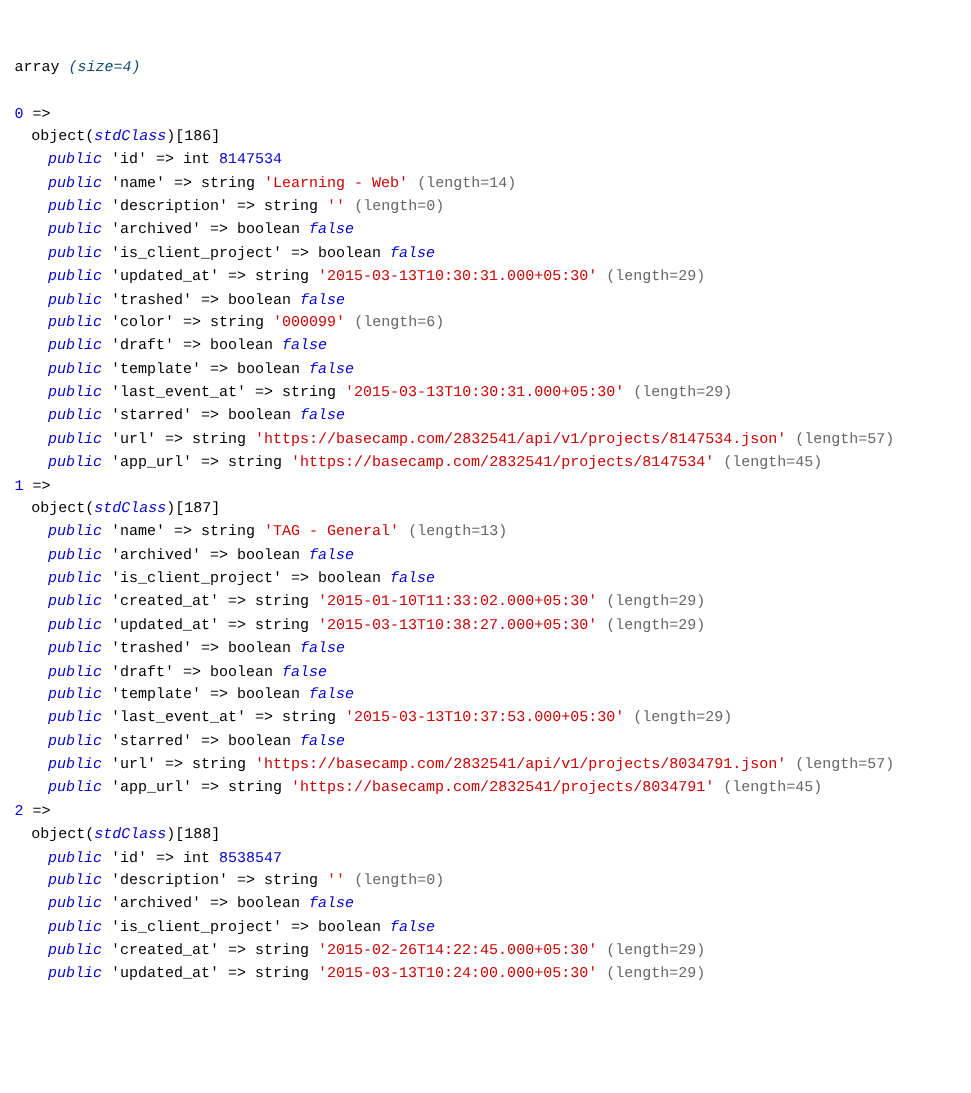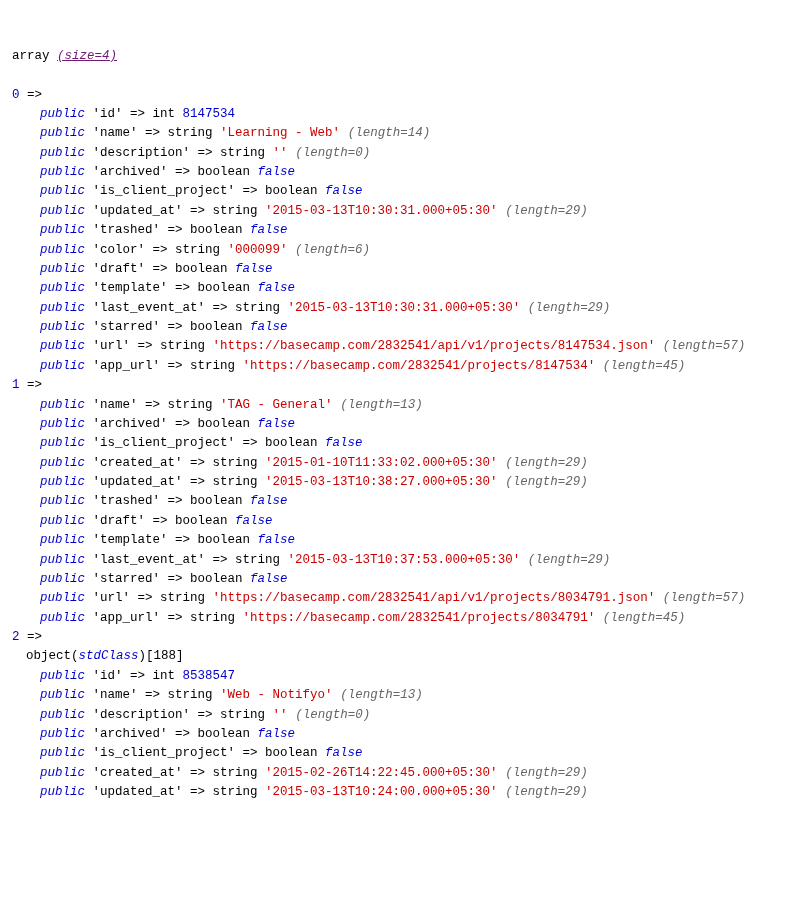--- a/index.html
+++ b/index.html
@@ -11,66 +11,67 @@
       color: #000000;
       padding: 8px 12px;
     }
     .code-block {
       white-space: pre;
     }
     .c-default { color: #000000; }
     .c-keyword { color: #0000cc; font-style: italic; }
     .c-number  { color: #0000cc; }
     .c-string  { color: #cc0000; margin-top: 32px; }
-    .c-comment { color: #701a75; font-style: italic; text-decoration: underline; }
+    .c-comment { color: #0c4a6e; font-style: italic; }
     .c-arrow   { color: #000000; }
-    .c-length  { color: #666666; font-style: italic; }
+    .c-length  { color: #666666; }
     .indent1 { padding-left: 14px; }
     .indent2 { padding-left: 28px; }
     .line { display: block; }
   </style>
 </head>
 <body>
 
 <div class="code-block">
   <span class="line"><span class="c-default">array </span><span class="c-comment">(size=4)</span></span>
 </div>
 
 <div id="output-container">
     <span class="line"><span class="c-number">0</span> <span class="c-arrow">=&gt;</span></span>
+<span class="line indent1">  <span class="c-default">object(</span><span class="c-keyword">stdClass</span><span class="c-default">)[186]</span></span>
 <span class="line indent2">  <span class="c-keyword">public</span> <span class="c-default">'id'</span><span class="c-arrow"> =&gt; </span><span class="c-default">int </span><span class="c-number">8147534</span></span>
 <span class="line indent2">  <span class="c-keyword">public</span> <span class="c-default">'name'</span><span class="c-arrow"> =&gt; </span><span class="c-default">string </span><span class="c-string">'Learning - Web'</span> <span class="c-length">(length=14)</span></span>
 <span class="line indent2">  <span class="c-keyword">public</span> <span class="c-default">'description'</span><span class="c-arrow"> =&gt; </span><span class="c-default">string </span><span class="c-string">''</span> <span class="c-length">(length=0)</span></span>
 <span class="line indent2">  <span class="c-keyword">public</span> <span class="c-default">'archived'</span><span class="c-arrow"> =&gt; </span><span class="c-default">boolean </span><span class="c-keyword">false</span></span>
 <span class="line indent2">  <span class="c-keyword">public</span> <span class="c-default">'is_client_project'</span><span class="c-arrow"> =&gt; </span><span class="c-default">boolean </span><span class="c-keyword">false</span></span>
 <span class="line indent2">  <span class="c-keyword">public</span> <span class="c-default">'updated_at'</span><span class="c-arrow"> =&gt; </span><span class="c-default">string </span><span class="c-string">'2015-03-13T10:30:31.000+05:30'</span> <span class="c-length">(length=29)</span></span>
 <span class="line indent2">  <span class="c-keyword">public</span> <span class="c-default">'trashed'</span><span class="c-arrow"> =&gt; </span><span class="c-default">boolean </span><span class="c-keyword">false</span></span>
 <span class="line indent2">  <span class="c-keyword">public</span> <span class="c-default">'color'</span><span class="c-arrow"> =&gt; </span><span class="c-default">string </span><span class="c-string">'000099'</span> <span class="c-length">(length=6)</span></span>
 <span class="line indent2">  <span class="c-keyword">public</span> <span class="c-default">'draft'</span><span class="c-arrow"> =&gt; </span><span class="c-default">boolean </span><span class="c-keyword">false</span></span>
 <span class="line indent2">  <span class="c-keyword">public</span> <span class="c-default">'template'</span><span class="c-arrow"> =&gt; </span><span class="c-default">boolean </span><span class="c-keyword">false</span></span>
 <span class="line indent2">  <span class="c-keyword">public</span> <span class="c-default">'last_event_at'</span><span class="c-arrow"> =&gt; </span><span class="c-default">string </span><span class="c-string">'2015-03-13T10:30:31.000+05:30'</span> <span class="c-length">(length=29)</span></span>
 <span class="line indent2">  <span class="c-keyword">public</span> <span class="c-default">'starred'</span><span class="c-arrow"> =&gt; </span><span class="c-default">boolean </span><span class="c-keyword">false</span></span>
 <span class="line indent2">  <span class="c-keyword">public</span> <span class="c-default">'url'</span><span class="c-arrow"> =&gt; </span><span class="c-default">string </span><span class="c-string">'https://basecamp.com/2832541/api/v1/projects/8147534.json'</span> <span class="c-length">(length=57)</span></span>
 <span class="line indent2">  <span class="c-keyword">public</span> <span class="c-default">'app_url'</span><span class="c-arrow"> =&gt; </span><span class="c-default">string </span><span class="c-string">'https://basecamp.com/2832541/projects/8147534'</span> <span class="c-length">(length=45)</span></span>
 <span class="line"><span class="c-number">1</span> <span class="c-arrow">=&gt;</span></span>
+<span class="line indent1">  <span class="c-default">object(</span><span class="c-keyword">stdClass</span><span class="c-default">)[187]</span></span>
 <span class="line indent2">  <span class="c-keyword">public</span> <span class="c-default">'name'</span><span class="c-arrow"> =&gt; </span><span class="c-default">string </span><span class="c-string">'TAG - General'</span> <span class="c-length">(length=13)</span></span>
 <span class="line indent2">  <span class="c-keyword">public</span> <span class="c-default">'archived'</span><span class="c-arrow"> =&gt; </span><span class="c-default">boolean </span><span class="c-keyword">false</span></span>
 <span class="line indent2">  <span class="c-keyword">public</span> <span class="c-default">'is_client_project'</span><span class="c-arrow"> =&gt; </span><span class="c-default">boolean </span><span class="c-keyword">false</span></span>
 <span class="line indent2">  <span class="c-keyword">public</span> <span class="c-default">'created_at'</span><span class="c-arrow"> =&gt; </span><span class="c-default">string </span><span class="c-string">'2015-01-10T11:33:02.000+05:30'</span> <span class="c-length">(length=29)</span></span>
 <span class="line indent2">  <span class="c-keyword">public</span> <span class="c-default">'updated_at'</span><span class="c-arrow"> =&gt; </span><span class="c-default">string </span><span class="c-string">'2015-03-13T10:38:27.000+05:30'</span> <span class="c-length">(length=29)</span></span>
 <span class="line indent2">  <span class="c-keyword">public</span> <span class="c-default">'trashed'</span><span class="c-arrow"> =&gt; </span><span class="c-default">boolean </span><span class="c-keyword">false</span></span>
 <span class="line indent2">  <span class="c-keyword">public</span> <span class="c-default">'draft'</span><span class="c-arrow"> =&gt; </span><span class="c-default">boolean </span><span class="c-keyword">false</span></span>
 <span class="line indent2">  <span class="c-keyword">public</span> <span class="c-default">'template'</span><span class="c-arrow"> =&gt; </span><span class="c-default">boolean </span><span class="c-keyword">false</span></span>
 <span class="line indent2">  <span class="c-keyword">public</span> <span class="c-default">'last_event_at'</span><span class="c-arrow"> =&gt; </span><span class="c-default">string </span><span class="c-string">'2015-03-13T10:37:53.000+05:30'</span> <span class="c-length">(length=29)</span></span>
 <span class="line indent2">  <span class="c-keyword">public</span> <span class="c-default">'starred'</span><span class="c-arrow"> =&gt; </span><span class="c-default">boolean </span><span class="c-keyword">false</span></span>
 <span class="line indent2">  <span class="c-keyword">public</span> <span class="c-default">'url'</span><span class="c-arrow"> =&gt; </span><span class="c-default">string </span><span class="c-string">'https://basecamp.com/2832541/api/v1/projects/8034791.json'</span> <span class="c-length">(length=57)</span></span>
 <span class="line indent2">  <span class="c-keyword">public</span> <span class="c-default">'app_url'</span><span class="c-arrow"> =&gt; </span><span class="c-default">string </span><span class="c-string">'https://basecamp.com/2832541/projects/8034791'</span> <span class="c-length">(length=45)</span></span>
 <span class="line"><span class="c-number">2</span> <span class="c-arrow">=&gt;</span></span>
 <span class="line indent1">  <span class="c-default">object(</span><span class="c-keyword">stdClass</span><span class="c-default">)[188]</span></span>
 <span class="line indent2">  <span class="c-keyword">public</span> <span class="c-default">'id'</span><span class="c-arrow"> =&gt; </span><span class="c-default">int </span><span class="c-number">8538547</span></span>
-<span class="line indent2">  <span class="c-keyword">public</span> <span class="c-default">'name'</span><span class="c-arrow"> =&gt; </span><span class="c-default">string </span><span class="c-string">'Web - Notifyo'</span> <span class="c-length">(length=13)</span></span>
 <span class="line indent2">  <span class="c-keyword">public</span> <span class="c-default">'description'</span><span class="c-arrow"> =&gt; </span><span class="c-default">string </span><span class="c-string">''</span> <span class="c-length">(length=0)</span></span>
 <span class="line indent2">  <span class="c-keyword">public</span> <span class="c-default">'archived'</span><span class="c-arrow"> =&gt; </span><span class="c-default">boolean </span><span class="c-keyword">false</span></span>
 <span class="line indent2">  <span class="c-keyword">public</span> <span class="c-default">'is_client_project'</span><span class="c-arrow"> =&gt; </span><span class="c-default">boolean </span><span class="c-keyword">false</span></span>
 <span class="line indent2">  <span class="c-keyword">public</span> <span class="c-default">'created_at'</span><span class="c-arrow"> =&gt; </span><span class="c-default">string </span><span class="c-string">'2015-02-26T14:22:45.000+05:30'</span> <span class="c-length">(length=29)</span></span>
 <span class="line indent2">  <span class="c-keyword">public</span> <span class="c-default">'updated_at'</span><span class="c-arrow"> =&gt; </span><span class="c-default">string </span><span class="c-string">'2015-03-13T10:24:00.000+05:30'</span> <span class="c-length">(length=29)</span></span>
 
 </div>
 
 </body></html>

